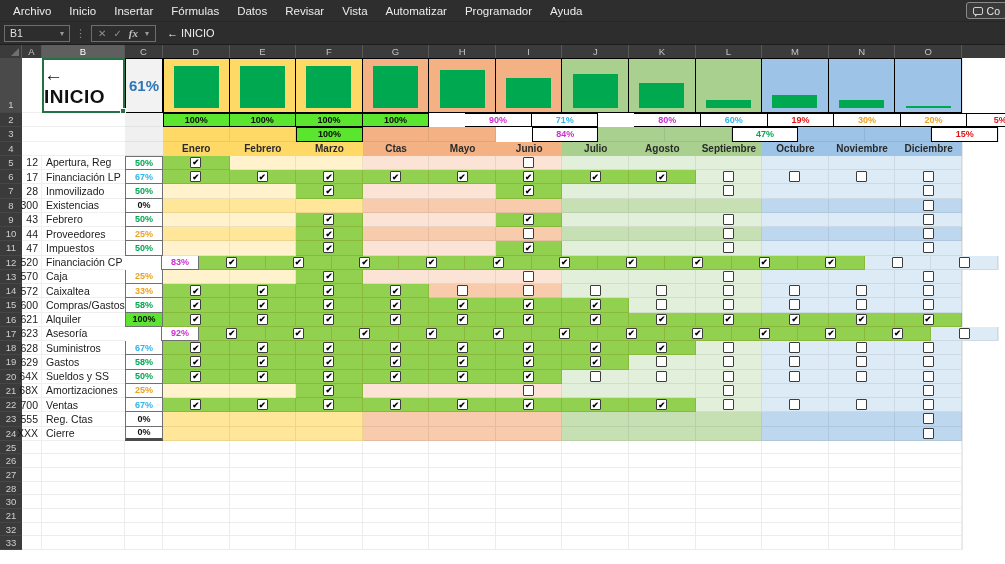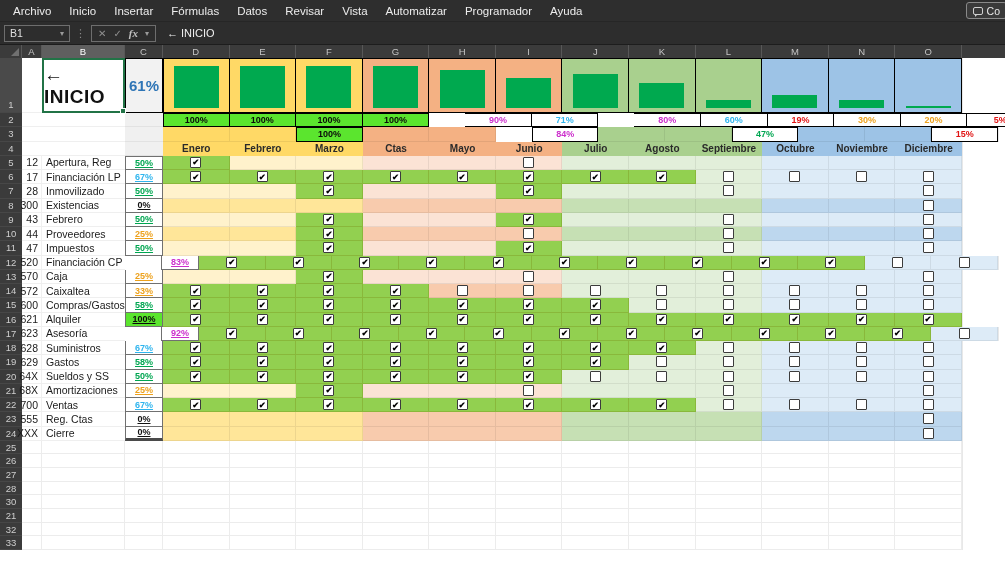--- a/index.html
+++ b/index.html
@@ -109,21 +109,21 @@
   .mcell.checked{ background:var(--chk,#92d050);
           border-right:1px solid rgba(120,140,20,0.35); border-bottom:1px solid rgba(120,140,20,0.35);}
   .mcell.empty{ background:#fff; border-right:1px solid #ececec; border-bottom:1px solid #ececec; }
   
   .cb{ width:11px; height:11px; background:#fff; border:1.6px solid #3c3c3c; border-radius:1px;
        display:flex; align-items:center; justify-content:center; }
   .cb.on::after{ content:"✔"; font-size:8.5px; font-weight:bold; color:#000; line-height:8px; }
   
   .cbox{
     border:1px solid #707070; border-top:none; background:#fff; display:flex; align-items:center; justify-content:center;
-    font-size:9px; font-weight:bold;text-decoration:underline;
+    font-size:9px; font-weight:bold;
   }
   .cbox.first{ border-top:1px solid #707070; }
   
   .tx-green{ color:#00a651; } .tx-cyan{ color:#2fb5ee; } .tx-orange{ color:#eda11c; }
   .tx-magenta{ color:#cc2fcc;margin-left:36px; } .tx-red{ color:#e01414; } .tx-black{ color:#111; }
   .bg-lime{ background:var(--lime,#5be52e) !important; color:#0a0a0a; }
 </style>
 </head>
 <body>
 

